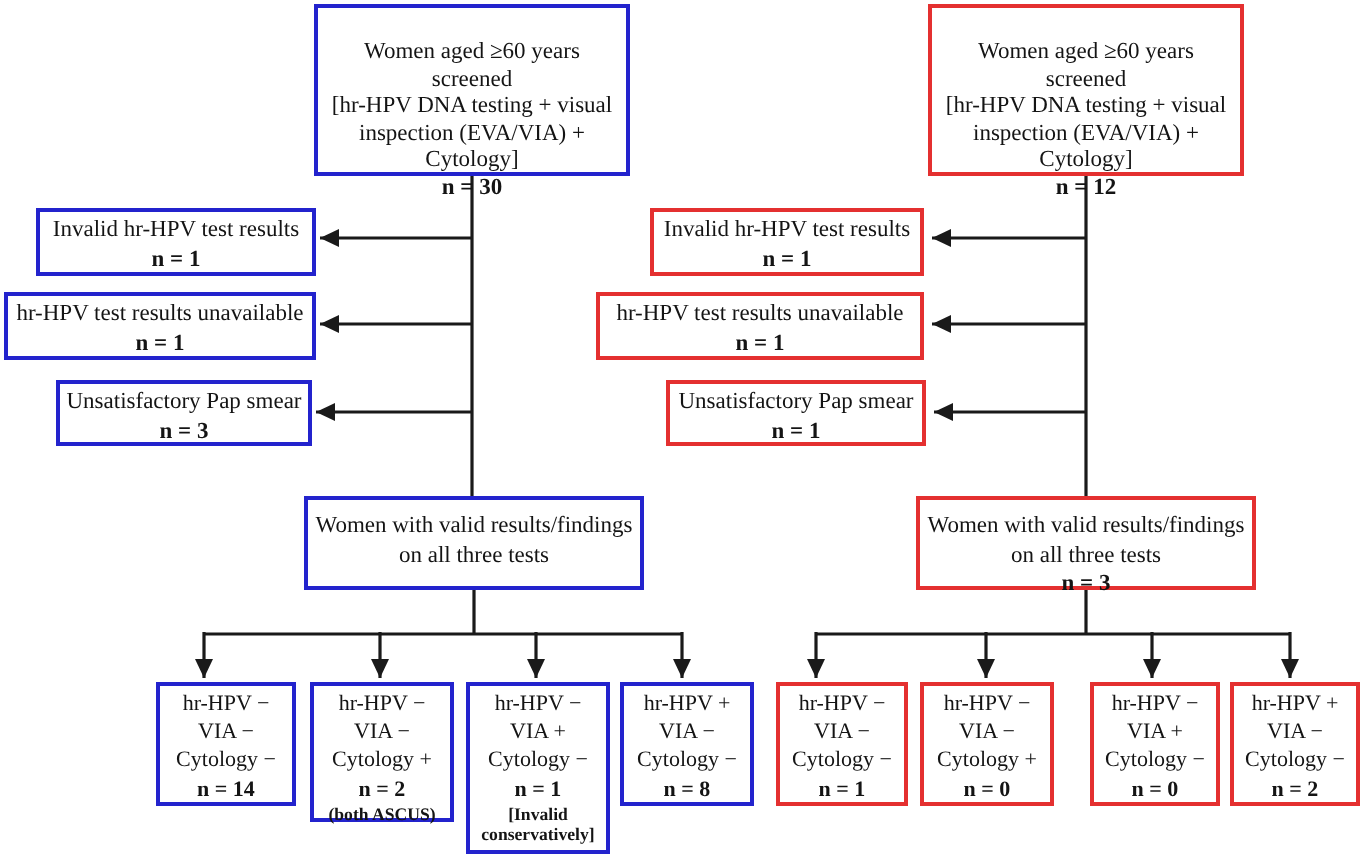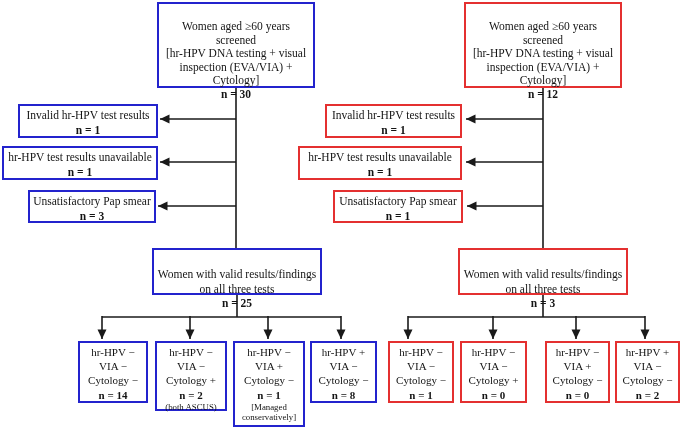--- a/index.html
+++ b/index.html
@@ -9,25 +9,25 @@
   }
   svg.connectors { position:absolute; left:0; top:0; width:685px; height:432px; }
   .bx {
     position:absolute; box-sizing:border-box; background:#ffffff;
     border:2px solid #000; text-align:center;
   }
   .blue { border-color:#2323cd; }
   .red  { border-color:#e43030; }
   .topbx  { font-size:11.5px; line-height:13.6px; padding-top:16px; }
   .exclbx { font-size:11.5px; line-height:15px;  padding-top:2px; }
-  .validbx{ font-size:11.5px; line-height:14.6px; padding-top:17px; }
+  .validbx{ font-size:11.5px; line-height:14.6px; padding-top:6px; }
   .outbx  { font-size:11px;   line-height:13.8px; padding-top:3px; }
   .n { font-weight:bold; }
   .outbx .n { margin-top:2px; }
-  .note { font-size:8.8px; line-height:9.8px; }
+  .note { font-size:8.8px; line-height:9.8px;font-weight:bold; }
 </style>
 </head>
 <body>
 
 <div class="canvas">
 
   <svg class="connectors" viewBox="0 0 685 432">
     <defs>
       <marker id="ah" markerUnits="userSpaceOnUse" markerWidth="11" markerHeight="10" refX="10" refY="5" orient="auto">
         <polygon points="0.5,0.5 10,5 0.5,9.5" fill="#1a1a1a"></polygon>
@@ -79,21 +79,20 @@
   </div>
 
   <div class="bx blue exclbx" style="left:28px;top:190px;width:128px;height:33px">
     <div>Unsatisfactory Pap smear</div>
     <div class="n">n = 3</div>
   </div>
 
   <div class="bx blue validbx" style="left:152px;top:248px;width:170px;height:47px">
     <div>Women with valid results/findings</div>
     <div>on all three tests</div>
-    <div class="n">n = 25</div>
   </div>
 
   <div class="bx blue outbx" style="left:78px;top:341px;width:70px;height:62px">
     <div>hr-HPV −</div>
     <div>VIA −</div>
     <div>Cytology −</div>
     <div class="n">n = 14</div>
   </div>
 
   <div class="bx blue outbx" style="left:155px;top:341px;width:72px;height:70px">
@@ -102,21 +101,21 @@
     <div>Cytology +</div>
     <div class="n">n = 2</div>
     <div class="note">(both ASCUS)</div>
   </div>
 
   <div class="bx blue outbx" style="left:233px;top:341px;width:72px;height:86px">
     <div>hr-HPV −</div>
     <div>VIA +</div>
     <div>Cytology −</div>
     <div class="n">n = 1</div>
-    <div class="note">[Managed conservatively]</div>
+    <div class="note">[Invalid conservatively]</div>
   </div>
 
   <div class="bx blue outbx" style="left:310px;top:341px;width:67px;height:62px">
     <div>hr-HPV +</div>
     <div>VIA −</div>
     <div>Cytology −</div>
     <div class="n">n = 8</div>
   </div>
 
   <div class="bx red topbx" style="left:464px;top:2px;width:158px;height:86px">

